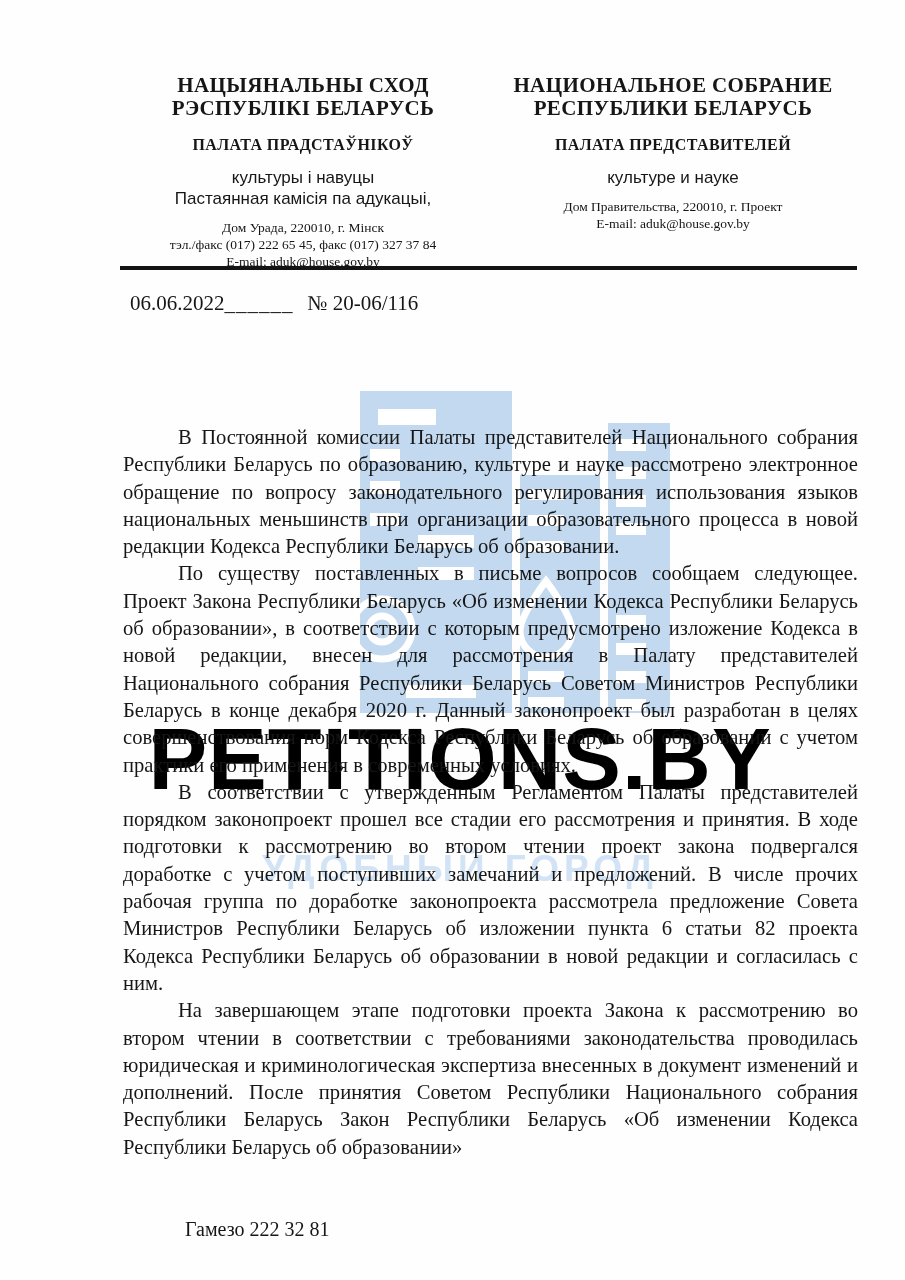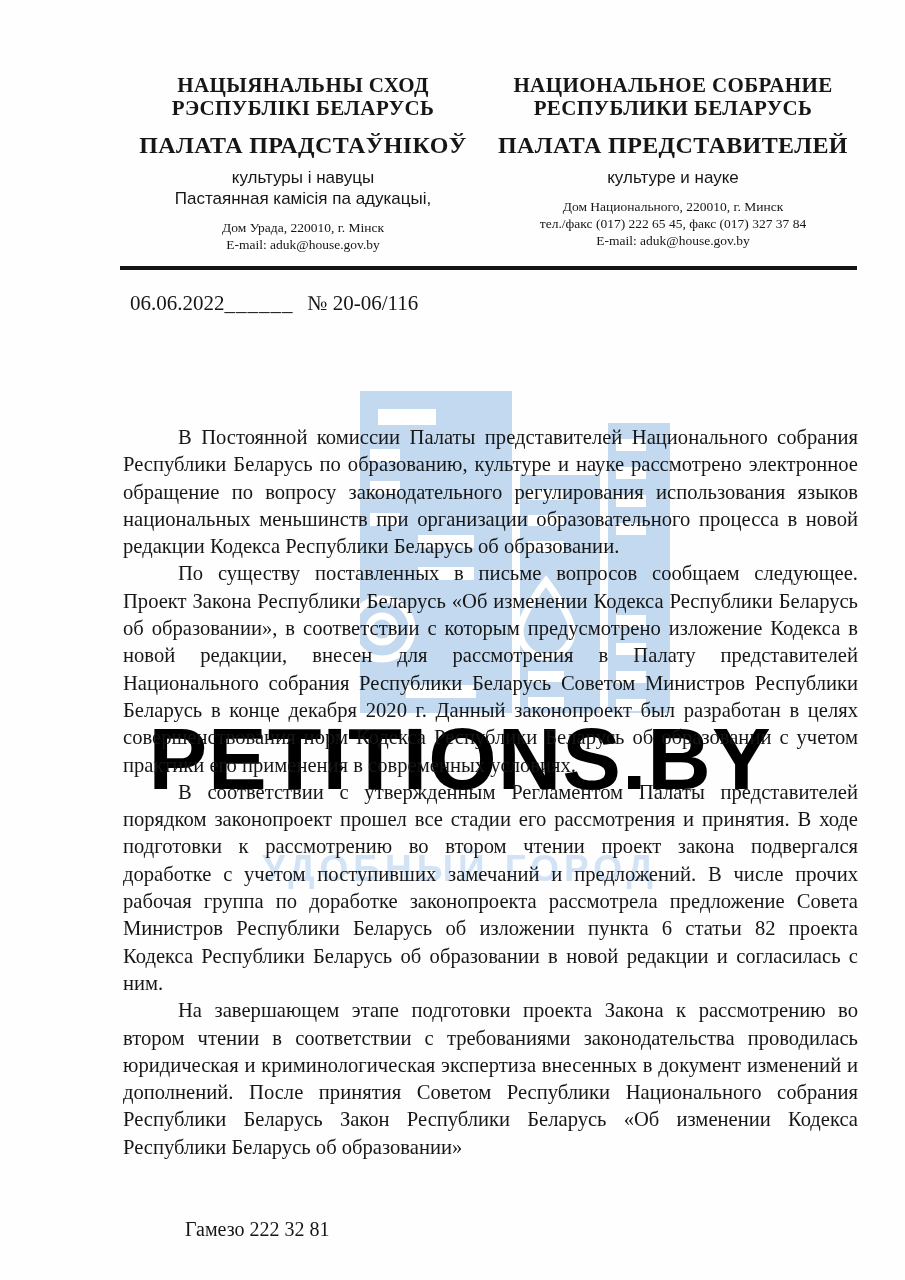--- a/index.html
+++ b/index.html
@@ -17,21 +17,21 @@
   .wm-tagline{
     left:250px;top:840px;width:420px;text-align:center;
     font-family:"Liberation Sans",sans-serif;font-weight:bold;
     font-size:37px;letter-spacing:5px;color:#d2e3f5;white-space:nowrap;margin-top:8px;
   }
   
   .content{position:relative;z-index:1;}
   .letterhead{position:absolute;top:74px;left:118px;width:740px;display:flex;}
   .lh-col{width:50%;text-align:center;}
   .org{font-weight:bold;font-size:21px;line-height:23px;letter-spacing:0.4px;}
-  .chamber{font-weight:bold;font-size:24px;line-height:24px;margin-top:13px;letter-spacing:0.4px;}
+  .chamber{font-weight:bold;font-size:16px;line-height:24px;margin-top:13px;letter-spacing:0.4px;}
   .commission{font-family:"Liberation Sans",sans-serif;font-size:17px;line-height:21px;margin-top:10px;}
   .addr{font-size:13.5px;line-height:17px;margin-top:10px;}
   .rule{position:absolute;top:266px;left:120px;width:737px;height:4px;background:#141414;}
   .refline{position:absolute;top:291px;left:130px;font-size:21px;white-space:nowrap;}
   .refline .u{letter-spacing:1px;}
   .refline .num{margin-left:14px;}
   .body-text{
     position:absolute;top:424px;left:123px;width:735px;
     font-size:20.6px;line-height:27.3px;text-align:justify;
   }
@@ -86,33 +86,33 @@
       <div class="lh-col">
         <div class="org">НАЦЫЯНАЛЬНЫ СХОД</div>
         <div class="org">РЭСПУБЛІКІ БЕЛАРУСЬ</div>
         <div class="chamber">ПАЛАТА ПРАДСТАЎНІКОЎ</div>
         <div class="commission">
           <div>культуры і навуцы</div>
           <div>Пастаянная камісія па адукацыі,</div>
         </div>
         <div class="addr">
           <div>Дом Урада, 220010, г. Мінск</div>
+          <div>тэл./факс (017) 222 65 45, факс (017) 327 37 84</div>
           <div>E-mail: aduk@house.gov.by</div>
         </div>
       </div>
       <div class="lh-col">
         <div class="org">НАЦИОНАЛЬНОЕ СОБРАНИЕ</div>
         <div class="org">РЕСПУБЛИКИ БЕЛАРУСЬ</div>
         <div class="chamber">ПАЛАТА ПРЕДСТАВИТЕЛЕЙ</div>
         <div class="commission">
           <div>культуре и науке</div>
         </div>
         <div class="addr">
-          <div>Дом Национального, 220010, г. Минск</div>
-          <div>тел./факс (017) 222 65 45, факс (017) 327 37 84</div>
+          <div>Дом Правительства, 220010, г. Проект</div>
           <div>E-mail: aduk@house.gov.by</div>
         </div>
       </div>
     </div>
 
     <div class="rule"></div>
 
     <div class="refline">
       <span>06.06.2022</span><span class="u">______</span><span class="num">№ 20-06/116</span>
     </div>

